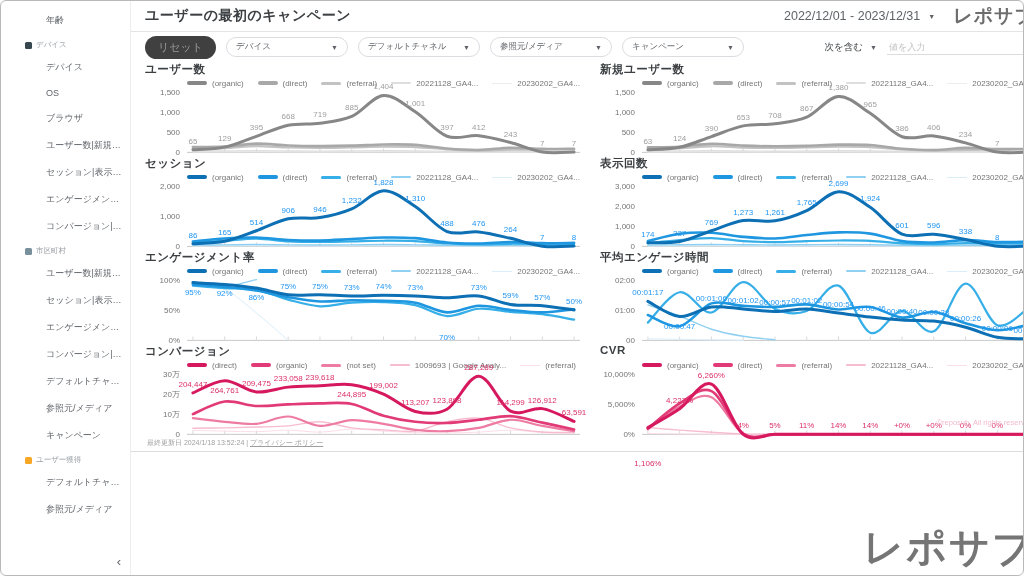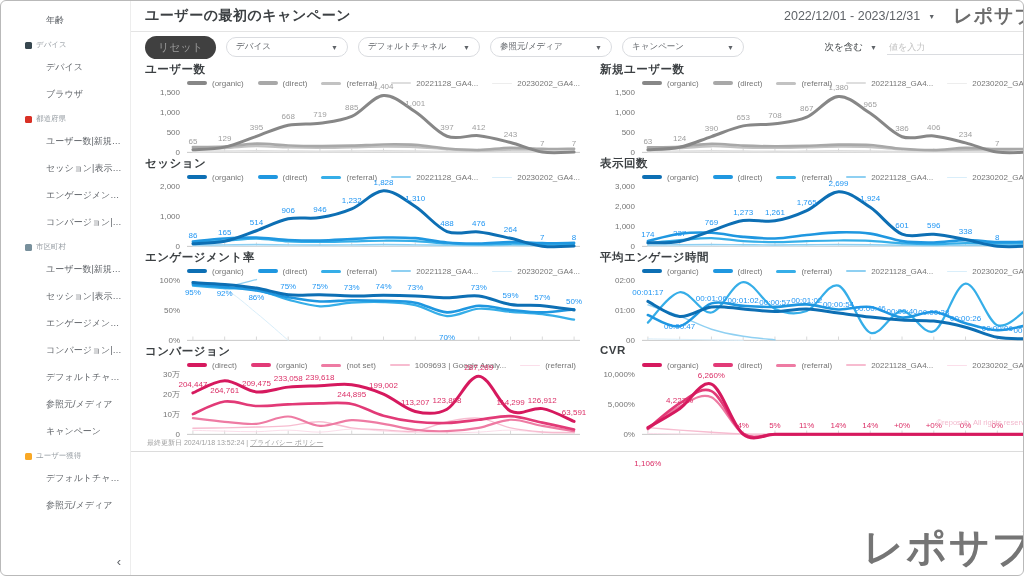--- a/index.html
+++ b/index.html
@@ -66,25 +66,22 @@
 <div class="frame">
 
   <aside class="sidebar">
     <div id="sidebar-items">
         <div class="side-item">年齢</div>
         <div class="side-section">
           <span class="sicon" style="background: rgb(55, 71, 79);"></span>
           <span>デバイス</span>
         </div>
         <div class="side-item">デバイス</div>
+        <div class="side-item">OS</div>
         <div class="side-item">ブラウザ</div>
-        <div class="side-section">
-          <span class="sicon" style="background: rgb(217, 48, 37);"></span>
-          <span>都道府県</span>
-        </div>
         <div class="side-item">ユーザー数|新規ユーザー数</div>
         <div class="side-item">セッション|表示回数</div>
         <div class="side-item">エンゲージメント率|平均...</div>
         <div class="side-item">コンバージョン|CVR</div>
         <div class="side-section">
           <span class="sicon" style="background: rgb(120, 144, 156);"></span>
           <span>市区町村</span>
         </div>
         <div class="side-item">ユーザー数|新規ユーザー数</div>
         <div class="side-item">セッション|表示回数</div>

